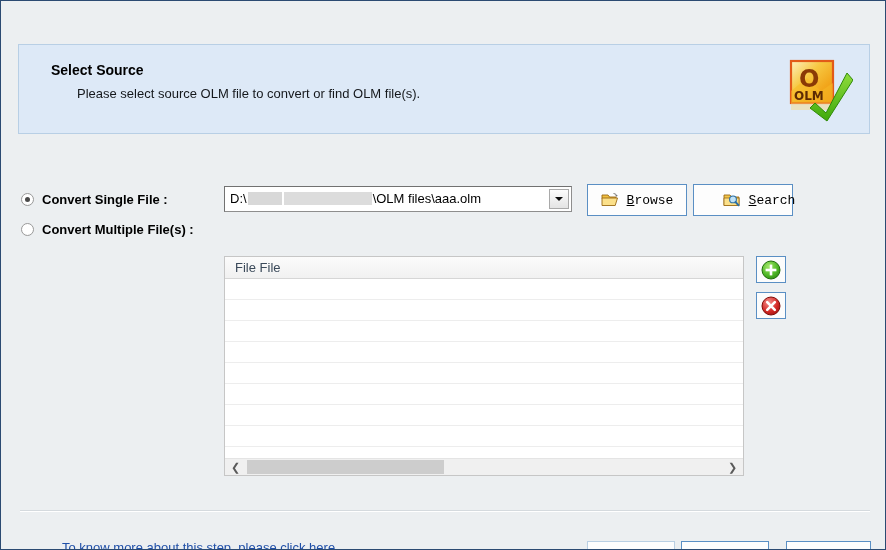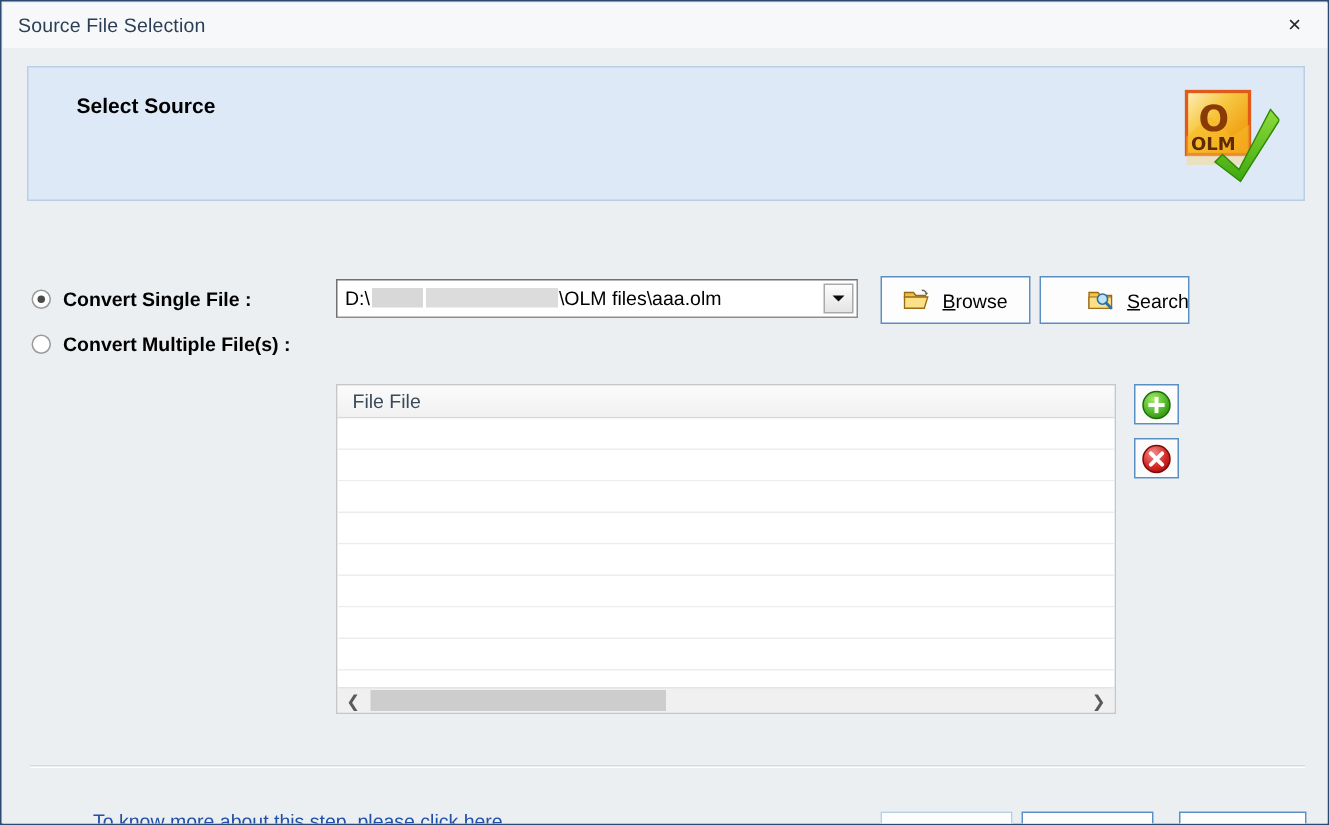--- a/index.html
+++ b/index.html
@@ -191,21 +191,21 @@
     border-right: 4px solid transparent;
     border-top: 4px solid #0d0d0d;
   }
 
   
   .btn {
     position: absolute;
     box-sizing: border-box;
     background: #fdfdfd;
     border: 1px solid #5a8fc4;
-    font-family: Liberation Sans, sans-serif;
+    font-family: Liberation Mono, monospace;
     font-size: 13px;
     color: #000000;
     display: flex;
     align-items: center;
     justify-content: center;
     cursor: pointer;
     white-space: nowrap;
   }
   .btn.disabled {
     color: #a6a6a6;
@@ -333,29 +333,26 @@
   }
   #btn-back   { left: 585px; top: 509px; width: 88px; height: 28px; }
   #btn-next   { left: 679px; top: 509px; width: 88px; height: 28px; }
   #btn-cancel { left: 784px; top: 509px; width: 85px; height: 28px; }
 </style>
 </head>
 <body>
 
 <div class="window">
 
-  <div class="titlebar">
-    <div class="titlebar-text">Source File Selection</div>
-    <button class="close-btn">×</button>
-  </div>
 
   <div class="client">
 
     <div class="banner">
       <div class="banner-title">Select Source</div>
+      <div class="banner-sub">Please select source OLM file to convert or find OLM file(s).</div>
       <svg class="banner-icon" viewBox="0 0 76 72">
         <defs>
           <linearGradient id="olmg" x1="0" y1="0" x2="1" y2="1">
             <stop offset="0%" stop-color="#fdf0c0"></stop>
             <stop offset="38%" stop-color="#f7c842"></stop>
             <stop offset="70%" stop-color="#f2a71c"></stop>
             <stop offset="100%" stop-color="#ef8a0c"></stop>
           </linearGradient>
           <linearGradient id="chkg" x1="0" y1="0" x2="0" y2="1">
             <stop offset="0%" stop-color="#8fdc3c"></stop>

